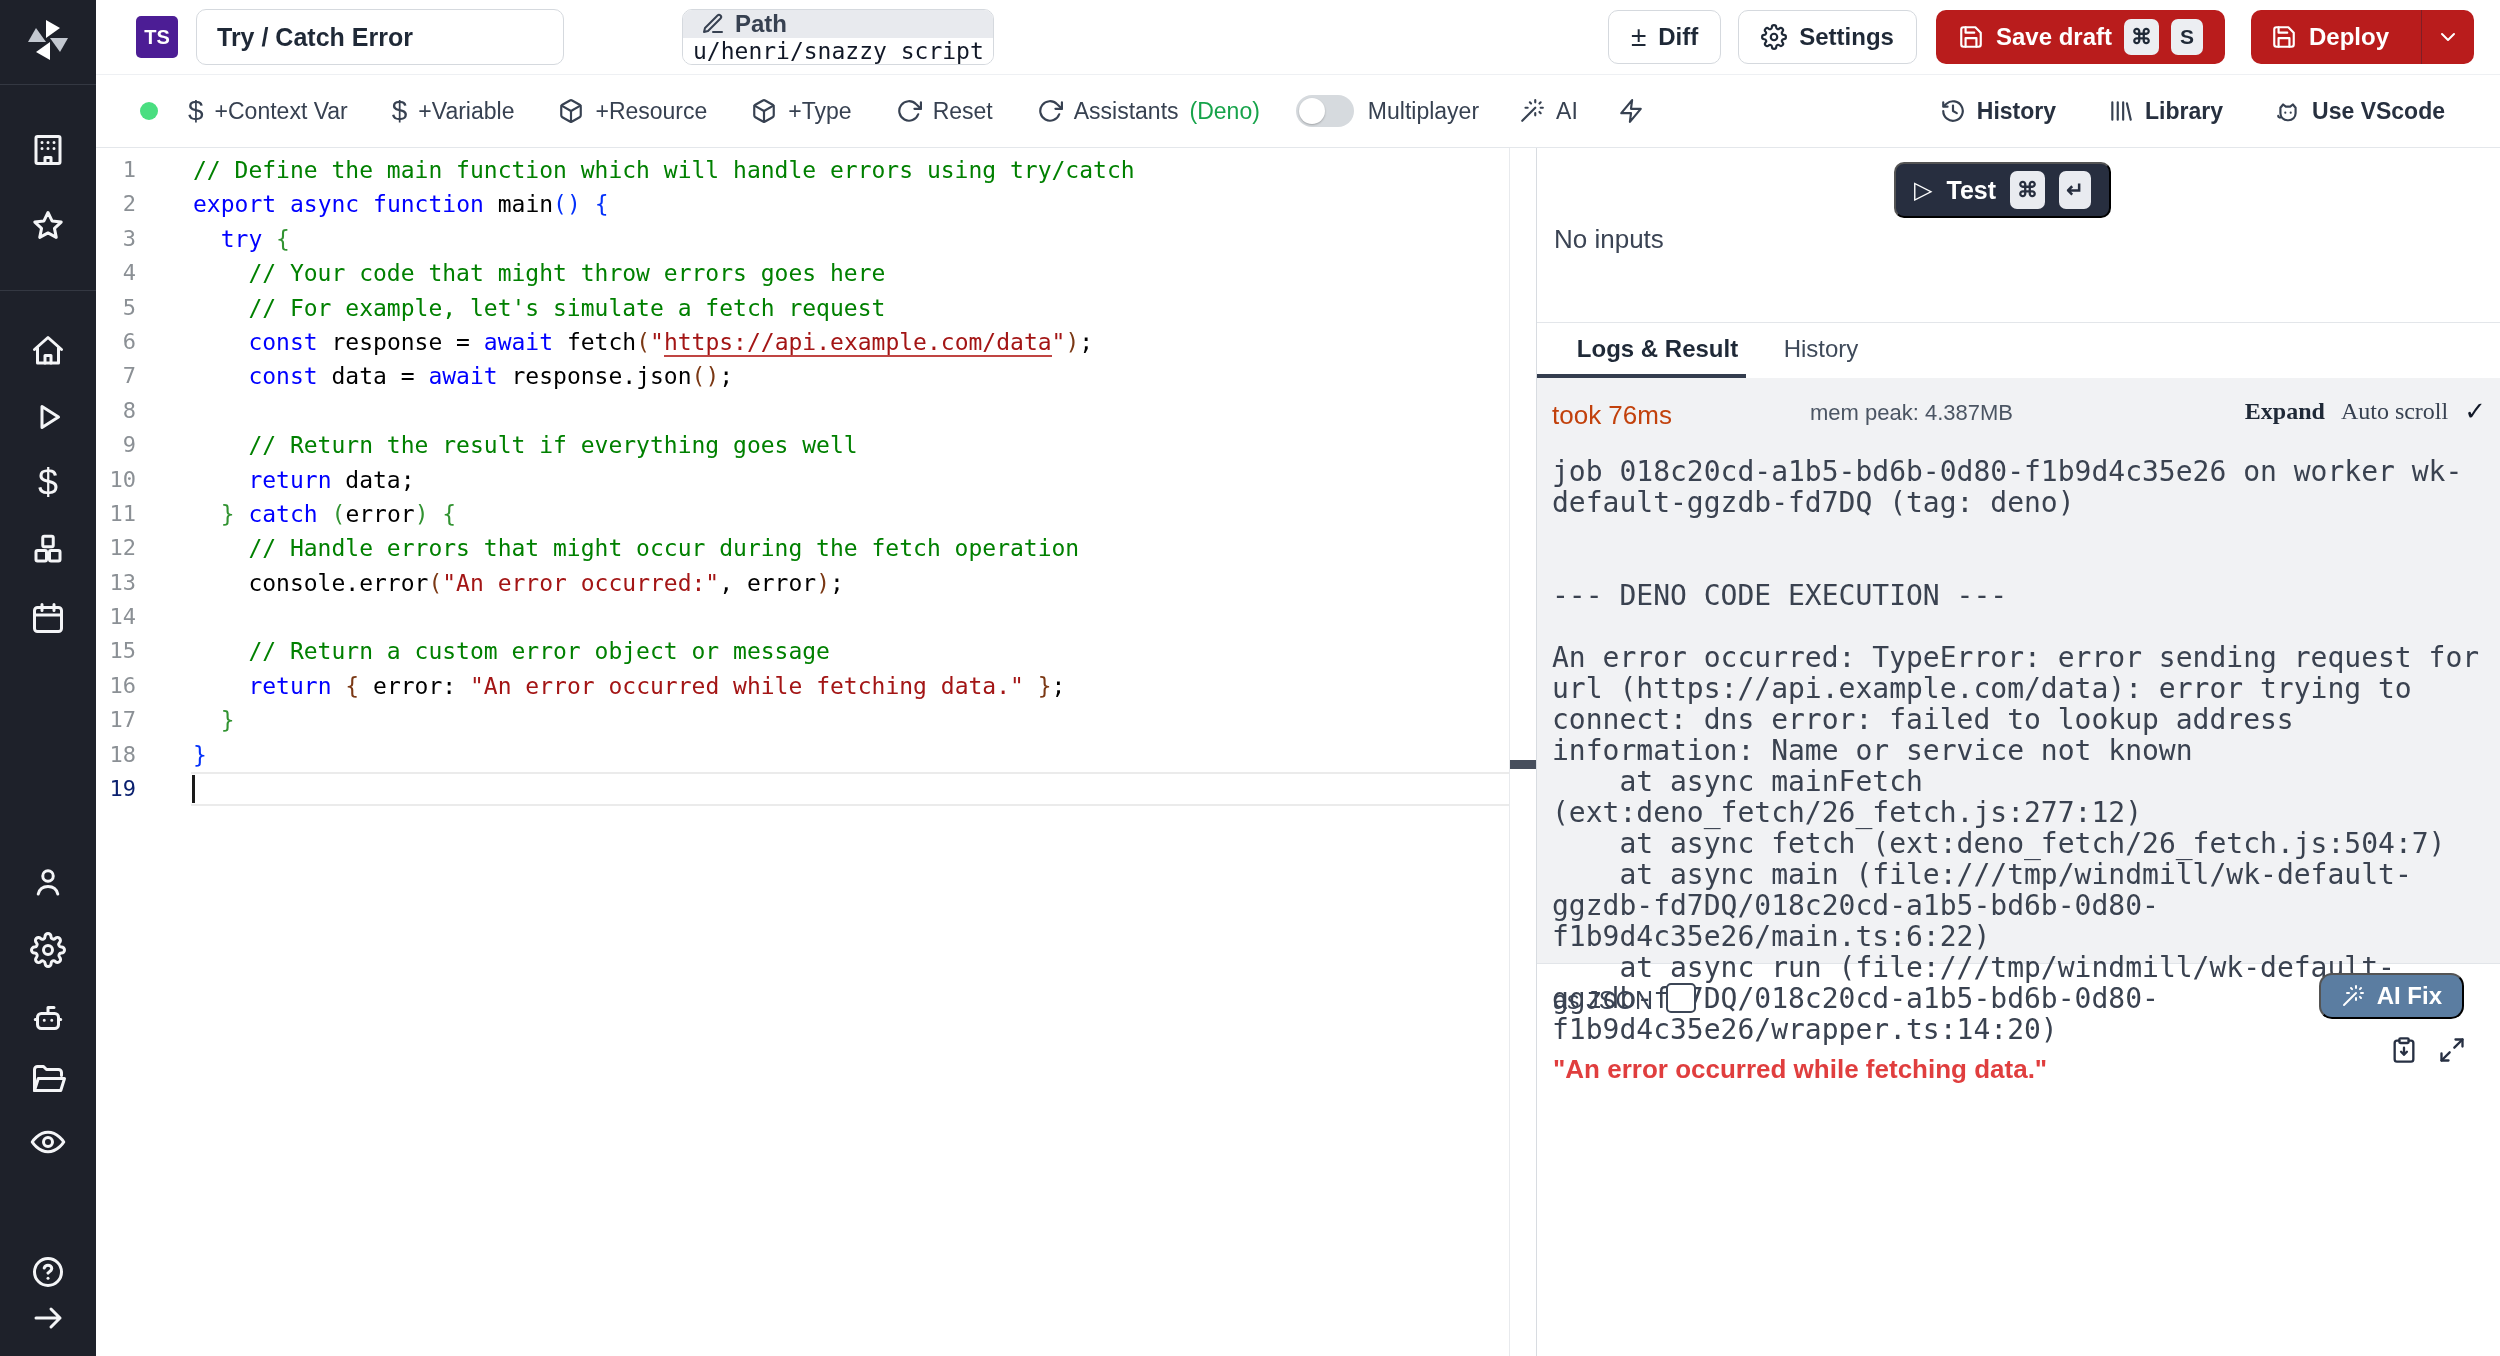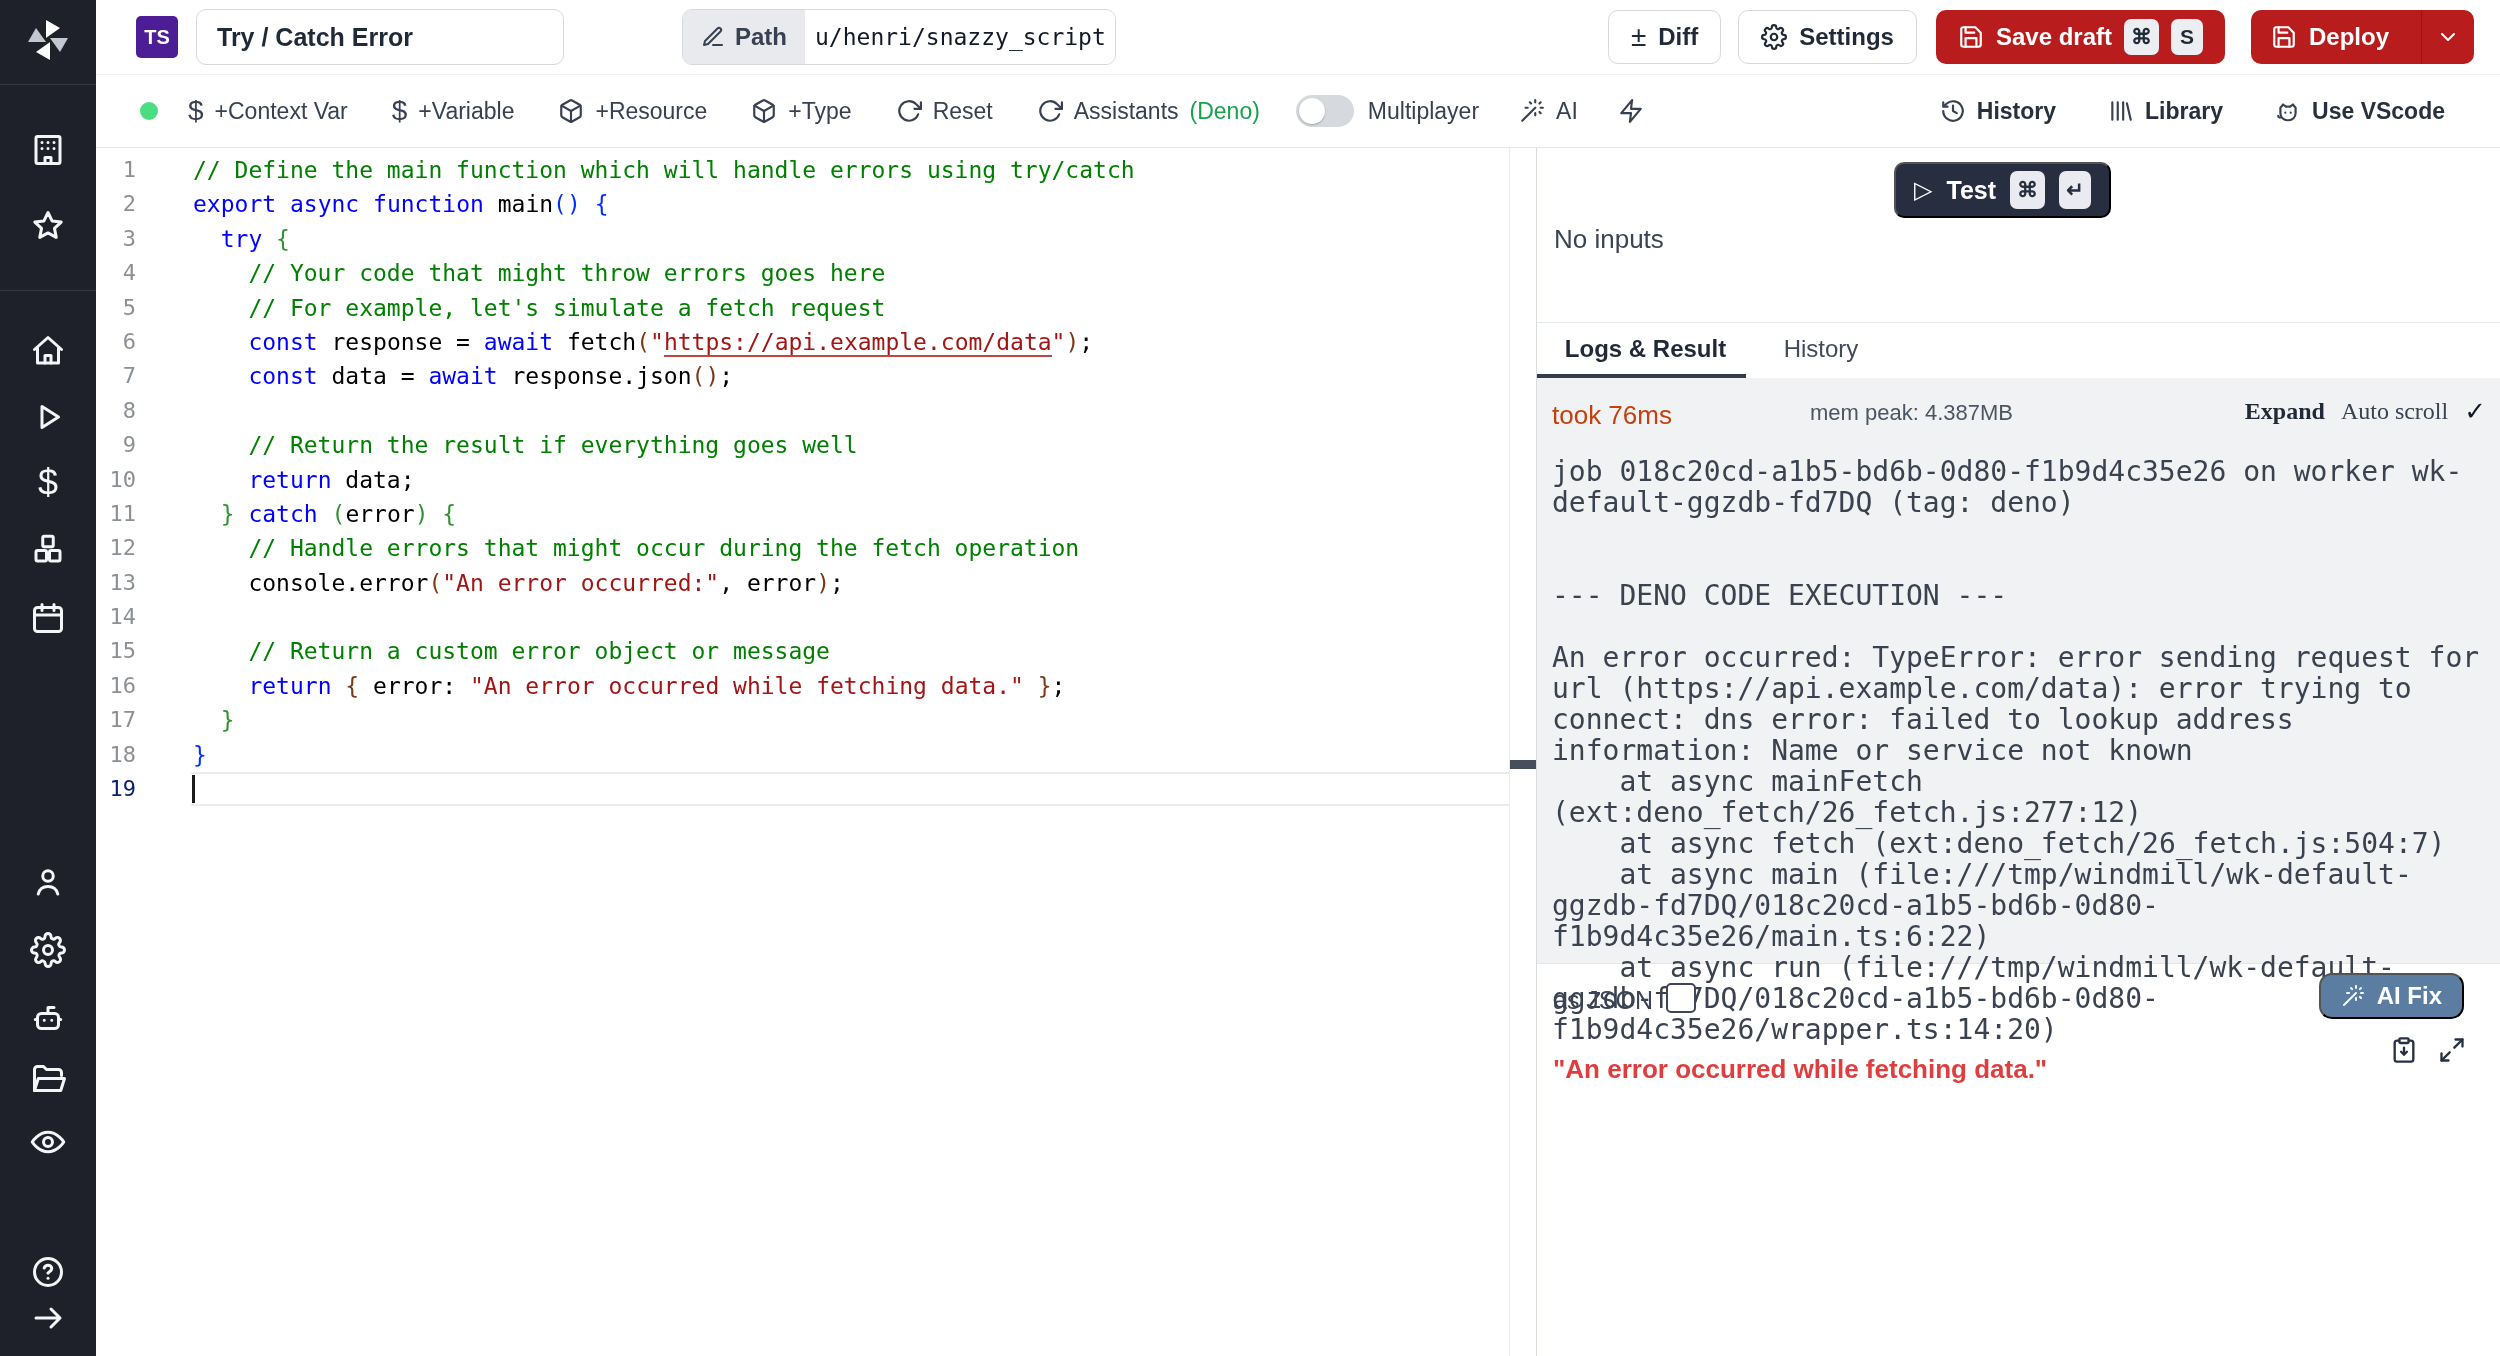--- a/index.html
+++ b/index.html
@@ -18,21 +18,21 @@
   
   #main { position:absolute; left:96px; top:0; right:0; bottom:0; }
 
   
   #topbar { position:absolute; left:0; top:0; right:0; height:75px; background:#fff;
             border-bottom:1px solid #eef0f3; display:flex; align-items:center; padding:0 26px 0 40px; }
   #ts-badge { width:42px; height:42px; border-radius:5px; background:#4c1d95; color:#fff;
               font-weight:bold; font-size:20px; display:flex; align-items:center; justify-content:center; }
   #title-input { margin-left:18px; width:368px; height:56px; border:1.5px solid #d5d9de; border-radius:10px;
                  display:flex; align-items:center; padding:0 20px; font-size:25px; font-weight:600; color:#1f2937; background:#fff; }
-  #path-group { margin-left:118px; height:56px; border:1.5px solid #d5d9de; border-radius:10px; display:flex; overflow:hidden; }
+  #path-group { margin-left:118px; height:56px; border:1.5px solid #d5d9de; border-radius:10px; display:flex; overflow:hidden;flex-direction:column; }
   #path-label { background:#e8eaee; display:flex; align-items:center; gap:10px; padding:0 18px; font-size:24px; font-weight:600; color:#374151; }
   #path-label svg { width:24px; height:24px; }
   #path-value { background:#fff; display:flex; align-items:center; padding:0 10px; width:310px;
                 font-family:"DejaVu Sans Mono", monospace; font-size:23px; color:#111827; }
   .spacer { flex:1; }
   .tb-btn { height:54px; border:1.5px solid #d5d9de; border-radius:10px; background:#fff; display:flex;
             align-items:center; gap:12px; padding:0 22px; font-size:24px; font-weight:600; color:#1f2937; cursor:pointer; }
   .tb-btn svg { width:26px; height:26px; }
   .pm-glyph { font-size:28px; font-weight:500; line-height:26px; }
   .blue-btn { background:#b91c1c; border:none; color:#fff; }
@@ -80,21 +80,21 @@
   #runpanel { position:absolute; left:1440px; top:148px; right:0; bottom:0; background:#fff; border-left:1px solid #d8dce1; }
   #test-btn { position:absolute; left:357px; top:14px; height:56px; border-radius:10px; background:#272e3f; color:#fff;
               display:flex; align-items:center; gap:14px; padding:0 18px; cursor:pointer; }
   #test-btn .play { font-size:24px; }
   #test-btn .lbl { font-size:25px; font-weight:700; }
   #test-btn .kbd { background:#e9ebf0; color:#272e3f; height:38px; }
   #no-inputs { position:absolute; left:17px; top:76px; font-size:26px; color:#3b4454; }
   #tabbar-line { position:absolute; left:0; right:0; top:174px; border-top:1px solid #e3e6ea; }
   .tab { position:absolute; top:176px; height:50px; display:flex; align-items:center; justify-content:center;
          font-size:24px; cursor:pointer; }
-  #tab-logs { left:4px; width:209px; color:#1f2937; font-weight:600; }
+  #tab-logs { left:16px; width:209px; color:#1f2937; font-weight:600; }
   #tab-logs-underline { position:absolute; left:0; top:226px; width:209px; height:4px; background:#343d4e; }
   #tab-history { left:209px; width:150px; color:#3f4a5a; font-weight:500; }
 
   #log-panel { position:absolute; left:0; right:0; top:230px; height:586px; background:#f1f2f4; border-bottom:1px solid #e2e5e9; }
   #stat-took { position:absolute; left:15px; top:22px; font-size:26px; color:#c2410c; }
   #stat-mem { position:absolute; left:273px; top:22px; font-size:22px; color:#4b5563; }
   #log-right { position:absolute; right:14px; top:18px; display:flex; align-items:center; gap:16px;font-family:Liberation Serif, serif; }
   #expand-link { font-size:24px; font-weight:700; color:#1f2937; cursor:pointer; }
   #autoscroll-label { font-size:24px; color:#374151; cursor:pointer; }
   #autoscroll-check { font-size:26px; color:#111827; }

